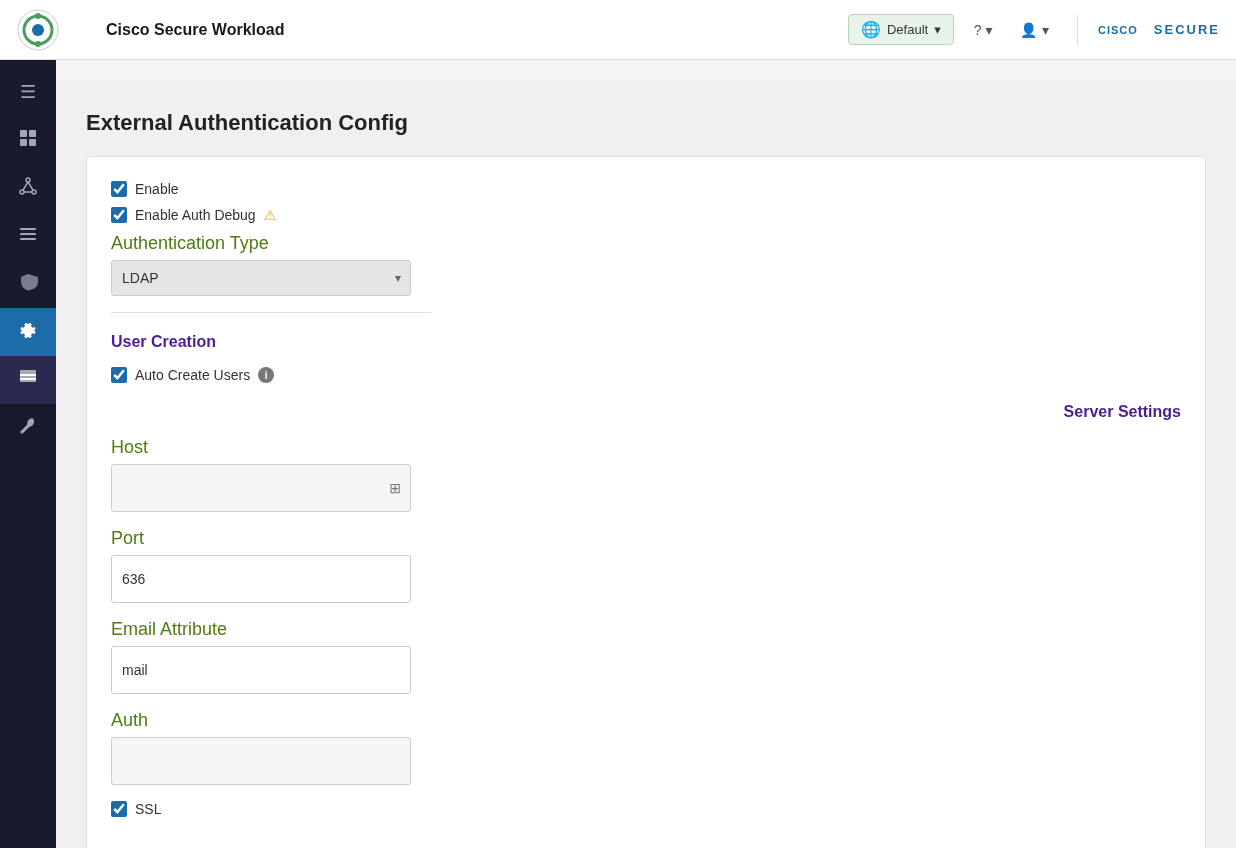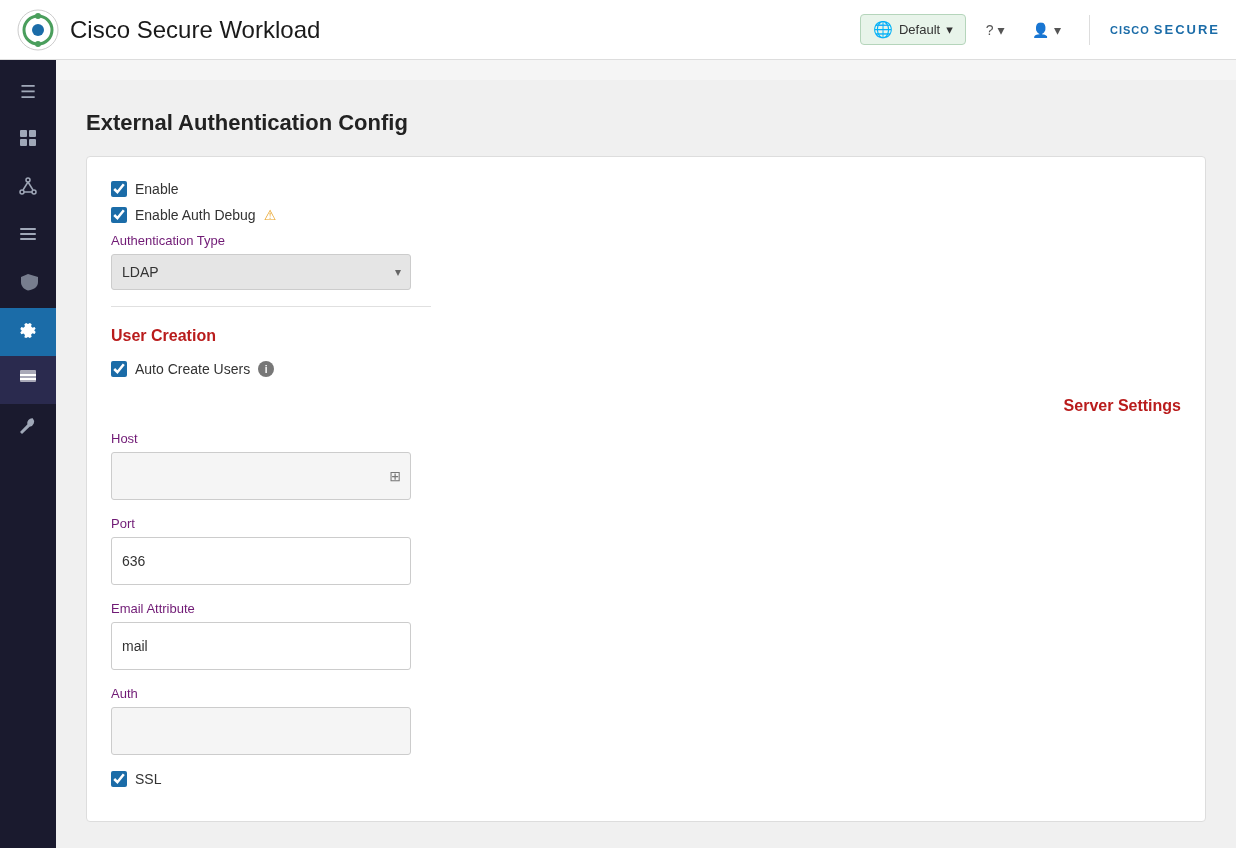--- a/index.html
+++ b/index.html
@@ -21,23 +21,24 @@
       display: flex;
       align-items: center;
       gap: 10px;
       flex: 1;
     }
     .logo-icon {
       width: 44px;
       height: 44px;
     }
     .header-title {
-      font-size: 24px;
-      font-weight: 400;
+      font-size: 16px;
+      font-weight: 700;
       color: #1a1a1a;
+      margin-left: 36px;
     }
     .header-right {
       display: flex;
       align-items: center;
       gap: 12px;
     }
     .default-btn {
       display: flex;
       align-items: center;
       gap: 6px;
@@ -64,21 +65,21 @@
     }
     .header-divider {
       width: 1px;
       height: 30px;
       background: #ddd;
       margin: 0 8px;
     }
     .cisco-secure {
       display: flex;
       align-items: center;
-      gap: 4px;
+      gap: 16px;
     }
     .cisco-text {
       font-size: 11px;
       color: #1b6ca8;
       font-weight: bold;
       letter-spacing: 1px;
     }
     .secure-text {
       font-size: 13px;
       color: #1b6ca8;
@@ -136,22 +137,22 @@
       border: 1px solid #ddd;
       border-radius: 4px;
       padding: 24px;
       max-width: 1140px;
     }
 
     .form-group {
       margin-bottom: 16px;
     }
     .form-label {
-      font-size: 13px;
-      color: #701a75;
+      font-size: 18px;
+      color: #4d7c0f;
       margin-bottom: 6px;
       display: block;
     }
     .form-input {
       width: 300px;
       height: 48px;
       border: 1px solid #ccc;
       border-radius: 3px;
       padding: 0 10px;
       font-size: 14px;
@@ -222,21 +223,21 @@
     .section-divider {
       border: none;
       border-top: 1px solid #e0e0e0;
       margin: 16px 0 20px 0;
       width: 320px;
     }
 
     .section-title {
       font-size: 16px;
       font-weight: 600;
-      color: #b91c1c;
+      color: #4c1d95;
       margin-bottom: 16px;
     }
 
     .input-with-icon {
       position: relative;
       width: 300px;
     }
     .input-with-icon .form-input {
       width: 100%;
       padding-right: 36px;

